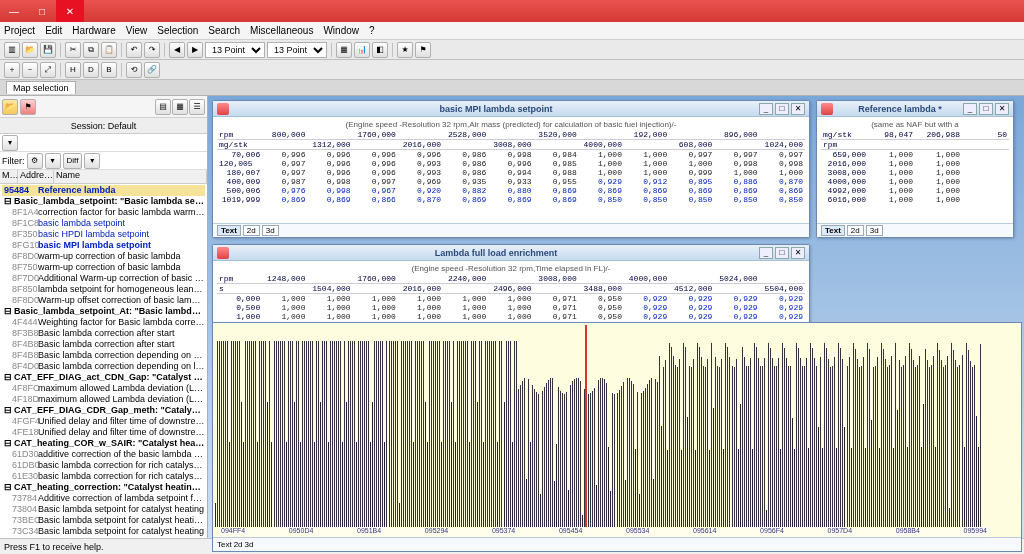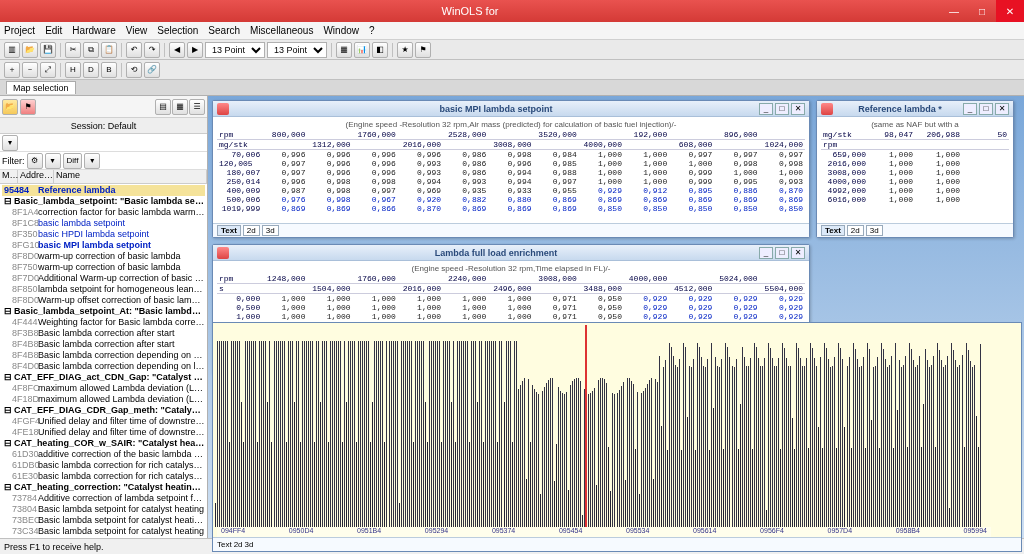--- a/index.html
+++ b/index.html
@@ -55,21 +55,20 @@
 .graph .cursor { position: absolute; bottom: 24px; top: 2px; width: 2px; background: #d33; }
 .graph .foot { position: absolute; left: 0; right: 0; bottom: 0; height: 14px; border-top: 1px solid #bcd; background: #f6faff; font-size: 8px; padding: 0 4px; display: flex; align-items: center; gap: 2px; }
 .statusbar { height: 16px; background: #f0f0f0; border-top: 1px solid #c0c0c0; font-size: 9px; display: flex; align-items: center; padding: 0 4px; justify-content: space-between; }
 .statusbar .sright span { border-left: 1px solid #ccc; padding: 0 4px; }
 .desc { font-size: 8px; color: #555; text-align: center; padding: 1px 0; }
 </style>
 </head>
 <body>
 
 <div class="titlebar">
-  <span class="title">WinOLS for</span>
   <div class="winbtns">
     <div class="winbtn">—</div>
     <div class="winbtn">□</div>
     <div class="winbtn close">✕</div>
   </div>
 </div>
 
 <div class="menubar">
   <span>Project</span>
   <span>Edit</span>
@@ -351,35 +350,20 @@
                 <td>0,996</td>
                 <td>0,993</td>
                 <td>0,986</td>
                 <td>0,994</td>
                 <td>0,988</td>
                 <td>1,000</td>
                 <td>1,000</td>
                 <td>0,999</td>
                 <td>1,000</td>
                 <td>1,000</td>
-              </tr>
-              <tr>
-                <td style="text-align:right;color:#004">250,014</td>
-                <td>0,996</td>
-                <td>0,998</td>
-                <td>0,998</td>
-                <td>0,994</td>
-                <td>0,993</td>
-                <td>0,994</td>
-                <td>0,997</td>
-                <td>1,000</td>
-                <td>1,000</td>
-                <td>0,999</td>
-                <td>0,995</td>
-                <td>0,993</td>
               </tr>
               <tr>
                 <td style="text-align:right;color:#004">400,009</td>
                 <td>0,987</td>
                 <td>0,998</td>
                 <td>0,997</td>
                 <td>0,969</td>
                 <td>0,935</td>
                 <td>0,933</td>
                 <td>0,955</td>

